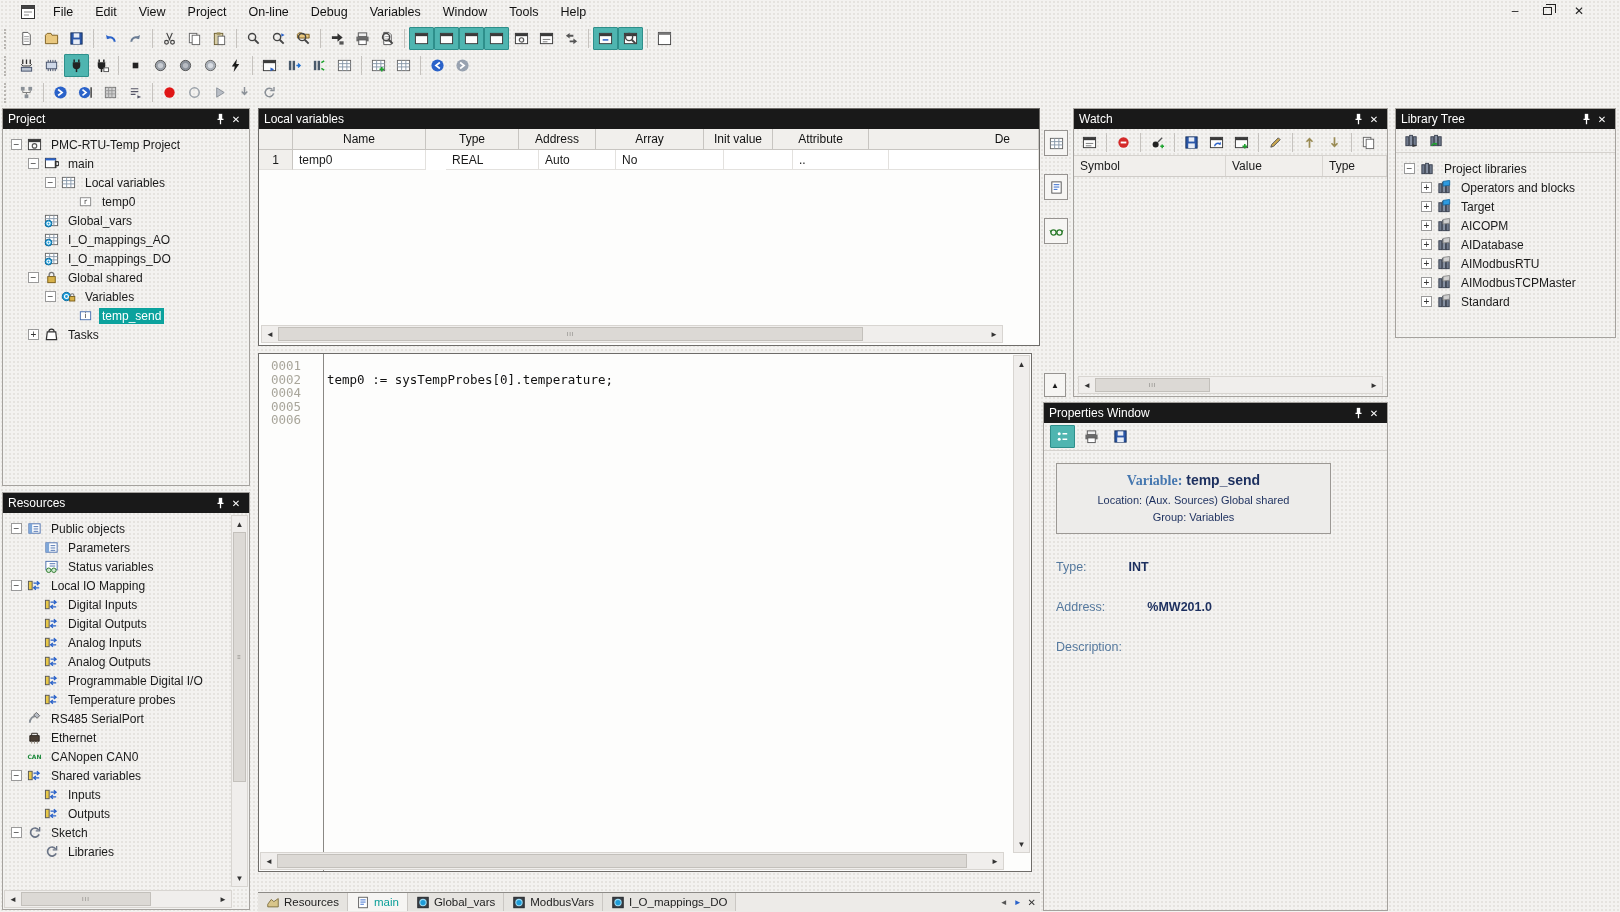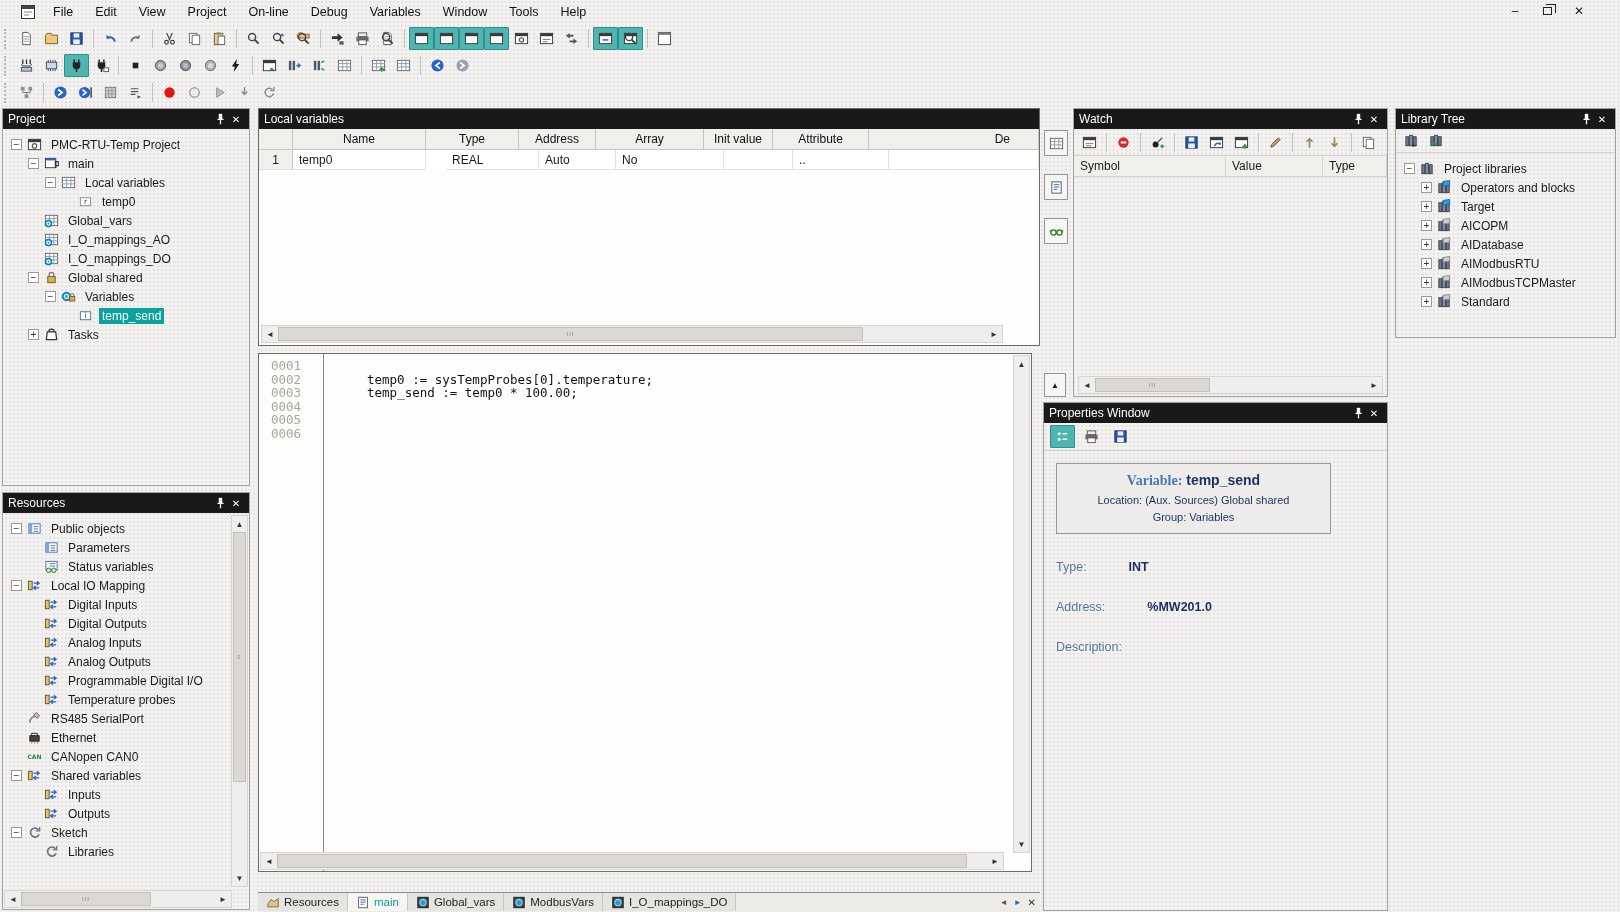--- a/index.html
+++ b/index.html
@@ -56,21 +56,21 @@
   #lv-header { display:flex; height:21px; background:#f1efec; border-bottom:1px solid #c8c5c1; }
   .lv-hcell { border-right:1px solid #c8c5c1; display:flex; align-items:center; justify-content:center; font-size:12px; color:#111; overflow:hidden; }
   #lv-body { background:#fdfdfc; }
   .lv-row { display:flex; height:20px; background:#fff; }
   .lv-cell { border-right:1px solid #e3e1de; border-bottom:1px solid #e3e1de; display:flex; align-items:center; padding-left:6px; font-size:12px; overflow:hidden; }
   .lv-num { background:#f1efec; border-right:1px solid #c8c5c1; justify-content:center; padding-left:0; }
 
   
   #code-panel { position:absolute; left:258px; top:353px; width:774px; height:519px; border:1px solid #6e6c69; background:#fdfdfc; }
   #code-lines { position:absolute; left:0; top:4px; width:100%; }
-  .cline { display:flex; height:13.6px; font-family:"DejaVu Sans Mono", monospace; font-size:12.5px;gap:40px; }
+  .cline { display:flex; height:13.6px; font-family:"DejaVu Sans Mono", monospace; font-size:12.5px; }
   .lnum { width:46px; min-width:46px; text-align:right; color:#a9a69b; padding-right:4px; }
   .gutter-line { position:absolute; left:64px; top:0; width:1px; height:100%; background:#8a8884; }
   .ltext { padding-left:22px; color:#111; white-space:pre; }
 
   
   #tabbar { position:absolute; left:258px; top:892px; width:782px; height:20px; background:#edebe8; border-top:1px solid #8d8b87; display:flex; align-items:center; }
   .tab { display:flex; align-items:center; gap:4px; height:18px; padding:0 8px; border-right:1px solid #cac7c3; background:#e6e4e0; font-size:11.5px; color:#222; }
   .tab.active { background:#f6f5f3; color:#0a9e98; }
   .tab .nicon { width:14px; height:14px; min-width:14px; margin:0; }
   #tab-ctrls { margin-left:auto; display:flex; align-items:center; gap:6px; padding-right:4px; color:#555; }
@@ -1005,24 +1005,20 @@
     <div id="code-lines">
         <div class="cline">
           <span class="lnum">0001</span>
           <span class="ltext"></span>
         </div>
         <div class="cline">
           <span class="lnum">0002</span>
           <span class="ltext">temp0 := sysTempProbes[0].temperature;</span>
         </div>
         <div class="cline">
-          <span class="lnum">0003</span>
-          <span class="ltext">temp_send := temp0 * 100.00;</span>
-        </div>
-        <div class="cline">
           <span class="lnum">0004</span>
           <span class="ltext"></span>
         </div>
         <div class="cline">
           <span class="lnum">0005</span>
           <span class="ltext"></span>
         </div>
         <div class="cline">
           <span class="lnum">0006</span>
           <span class="ltext"></span>

